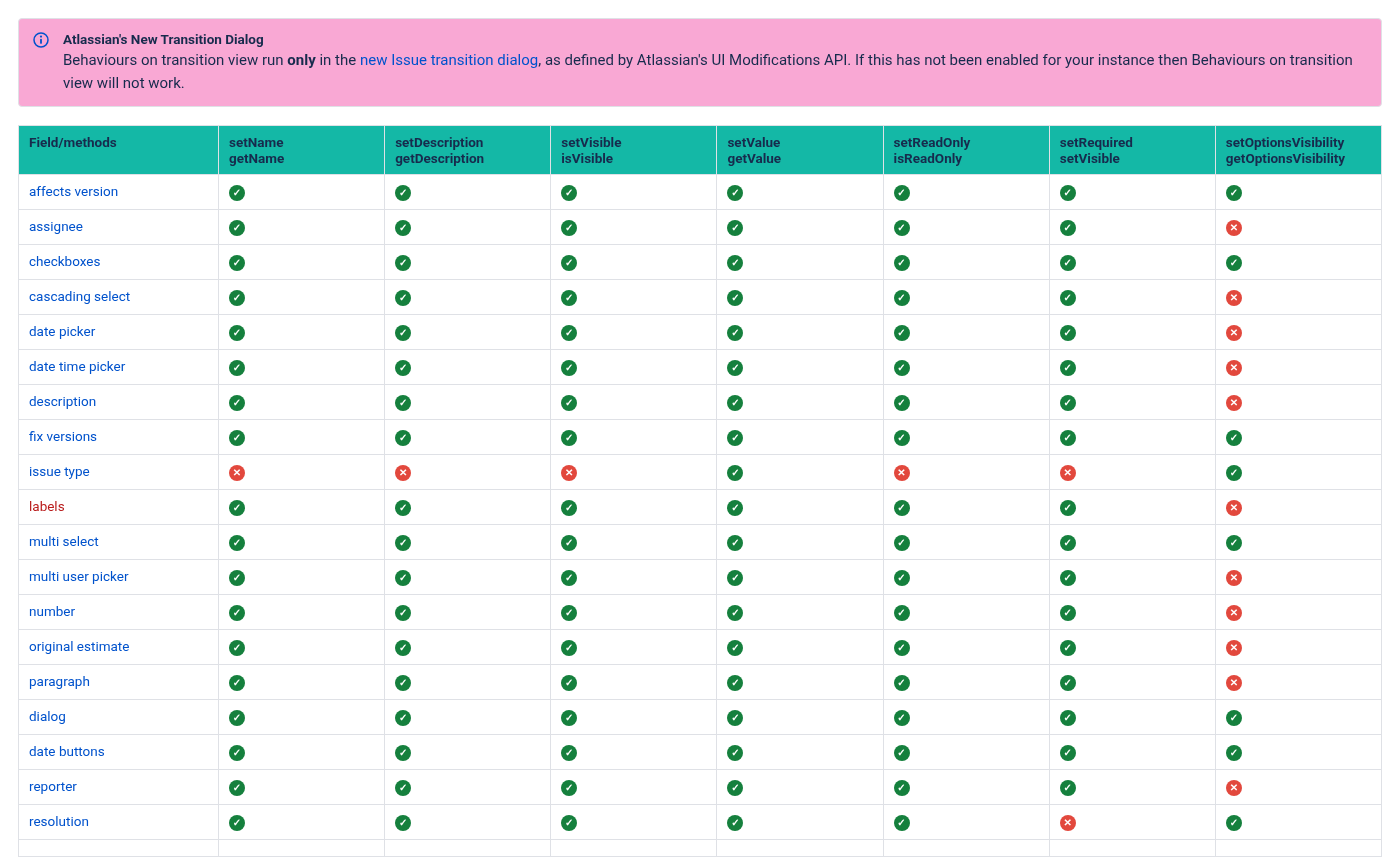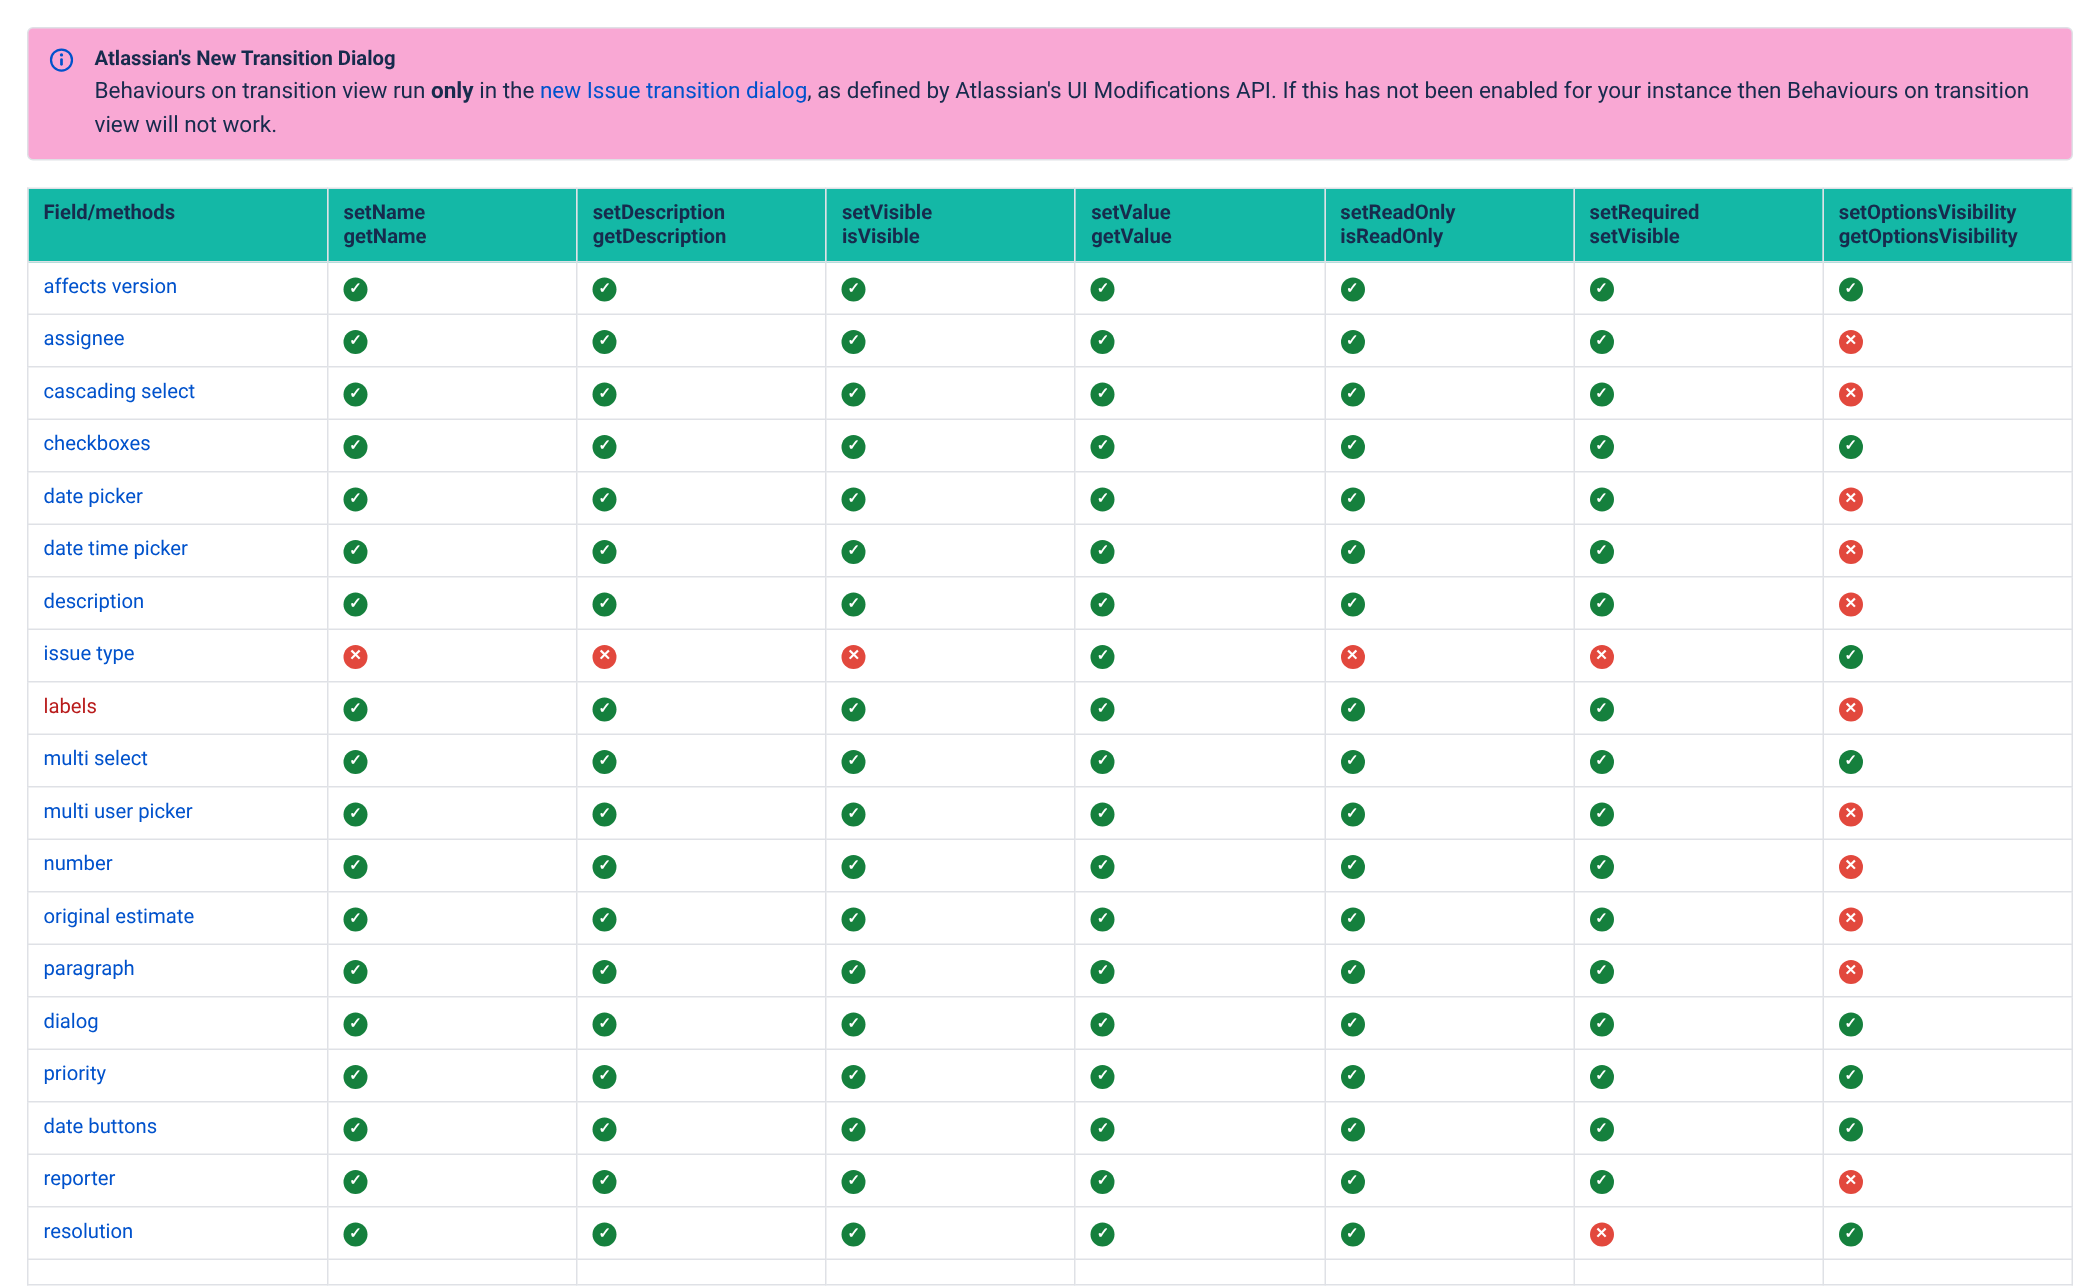--- a/index.html
+++ b/index.html
@@ -152,40 +152,40 @@
         <td class="field"><a href="#">assignee</a></td>
         <td class="icon-cell"><span class="status-icon yes">✓</span></td>
         <td class="icon-cell"><span class="status-icon yes">✓</span></td>
         <td class="icon-cell"><span class="status-icon yes">✓</span></td>
         <td class="icon-cell"><span class="status-icon yes">✓</span></td>
         <td class="icon-cell"><span class="status-icon yes">✓</span></td>
         <td class="icon-cell"><span class="status-icon yes">✓</span></td>
         <td class="icon-cell"><span class="status-icon no">✕</span></td>
       </tr>
       <tr>
+        <td class="field"><a href="#">checkboxes</a></td>
+        <td class="icon-cell"><span class="status-icon yes">✓</span></td>
+        <td class="icon-cell"><span class="status-icon yes">✓</span></td>
+        <td class="icon-cell"><span class="status-icon yes">✓</span></td>
+        <td class="icon-cell"><span class="status-icon yes">✓</span></td>
+        <td class="icon-cell"><span class="status-icon yes">✓</span></td>
+        <td class="icon-cell"><span class="status-icon yes">✓</span></td>
+        <td class="icon-cell"><span class="status-icon yes">✓</span></td>
+      </tr>
+      <tr>
         <td class="field"><a href="#">cascading select</a></td>
         <td class="icon-cell"><span class="status-icon yes">✓</span></td>
         <td class="icon-cell"><span class="status-icon yes">✓</span></td>
         <td class="icon-cell"><span class="status-icon yes">✓</span></td>
         <td class="icon-cell"><span class="status-icon yes">✓</span></td>
         <td class="icon-cell"><span class="status-icon yes">✓</span></td>
         <td class="icon-cell"><span class="status-icon yes">✓</span></td>
         <td class="icon-cell"><span class="status-icon no">✕</span></td>
       </tr>
       <tr>
-        <td class="field"><a href="#">checkboxes</a></td>
-        <td class="icon-cell"><span class="status-icon yes">✓</span></td>
-        <td class="icon-cell"><span class="status-icon yes">✓</span></td>
-        <td class="icon-cell"><span class="status-icon yes">✓</span></td>
-        <td class="icon-cell"><span class="status-icon yes">✓</span></td>
-        <td class="icon-cell"><span class="status-icon yes">✓</span></td>
-        <td class="icon-cell"><span class="status-icon yes">✓</span></td>
-        <td class="icon-cell"><span class="status-icon yes">✓</span></td>
-      </tr>
-      <tr>
         <td class="field"><a href="#">date picker</a></td>
         <td class="icon-cell"><span class="status-icon yes">✓</span></td>
         <td class="icon-cell"><span class="status-icon yes">✓</span></td>
         <td class="icon-cell"><span class="status-icon yes">✓</span></td>
         <td class="icon-cell"><span class="status-icon yes">✓</span></td>
         <td class="icon-cell"><span class="status-icon yes">✓</span></td>
         <td class="icon-cell"><span class="status-icon yes">✓</span></td>
         <td class="icon-cell"><span class="status-icon no">✕</span></td>
       </tr>
       <tr>
@@ -202,20 +202,30 @@
         <td class="field"><a href="#">description</a></td>
         <td class="icon-cell"><span class="status-icon yes">✓</span></td>
         <td class="icon-cell"><span class="status-icon yes">✓</span></td>
         <td class="icon-cell"><span class="status-icon yes">✓</span></td>
         <td class="icon-cell"><span class="status-icon yes">✓</span></td>
         <td class="icon-cell"><span class="status-icon yes">✓</span></td>
         <td class="icon-cell"><span class="status-icon yes">✓</span></td>
         <td class="icon-cell"><span class="status-icon no">✕</span></td>
       </tr>
       <tr>
+        <td class="field"><a href="#">fix versions</a></td>
+        <td class="icon-cell"><span class="status-icon yes">✓</span></td>
+        <td class="icon-cell"><span class="status-icon yes">✓</span></td>
+        <td class="icon-cell"><span class="status-icon yes">✓</span></td>
+        <td class="icon-cell"><span class="status-icon yes">✓</span></td>
+        <td class="icon-cell"><span class="status-icon yes">✓</span></td>
+        <td class="icon-cell"><span class="status-icon yes">✓</span></td>
+        <td class="icon-cell"><span class="status-icon yes">✓</span></td>
+      </tr>
+      <tr>
         <td class="field"><a href="#">issue type</a></td>
         <td class="icon-cell"><span class="status-icon no">✕</span></td>
         <td class="icon-cell"><span class="status-icon no">✕</span></td>
         <td class="icon-cell"><span class="status-icon no">✕</span></td>
         <td class="icon-cell"><span class="status-icon yes">✓</span></td>
         <td class="icon-cell"><span class="status-icon no">✕</span></td>
         <td class="icon-cell"><span class="status-icon no">✕</span></td>
         <td class="icon-cell"><span class="status-icon yes">✓</span></td>
       </tr>
       <tr>
@@ -273,30 +283,20 @@
         <td class="icon-cell"><span class="status-icon yes">✓</span></td>
         <td class="icon-cell"><span class="status-icon yes">✓</span></td>
         <td class="icon-cell"><span class="status-icon yes">✓</span></td>
         <td class="icon-cell"><span class="status-icon yes">✓</span></td>
         <td class="icon-cell"><span class="status-icon yes">✓</span></td>
         <td class="icon-cell"><span class="status-icon yes">✓</span></td>
         <td class="icon-cell"><span class="status-icon no">✕</span></td>
       </tr>
       <tr>
         <td class="field"><a href="#">dialog</a></td>
-        <td class="icon-cell"><span class="status-icon yes">✓</span></td>
-        <td class="icon-cell"><span class="status-icon yes">✓</span></td>
-        <td class="icon-cell"><span class="status-icon yes">✓</span></td>
-        <td class="icon-cell"><span class="status-icon yes">✓</span></td>
-        <td class="icon-cell"><span class="status-icon yes">✓</span></td>
-        <td class="icon-cell"><span class="status-icon yes">✓</span></td>
-        <td class="icon-cell"><span class="status-icon yes">✓</span></td>
-      </tr>
-      <tr>
-        <td class="field"><a href="#">priority</a></td>
         <td class="icon-cell"><span class="status-icon yes">✓</span></td>
         <td class="icon-cell"><span class="status-icon yes">✓</span></td>
         <td class="icon-cell"><span class="status-icon yes">✓</span></td>
         <td class="icon-cell"><span class="status-icon yes">✓</span></td>
         <td class="icon-cell"><span class="status-icon yes">✓</span></td>
         <td class="icon-cell"><span class="status-icon yes">✓</span></td>
         <td class="icon-cell"><span class="status-icon yes">✓</span></td>
       </tr>
       <tr>
         <td class="field"><a href="#">date buttons</a></td>

